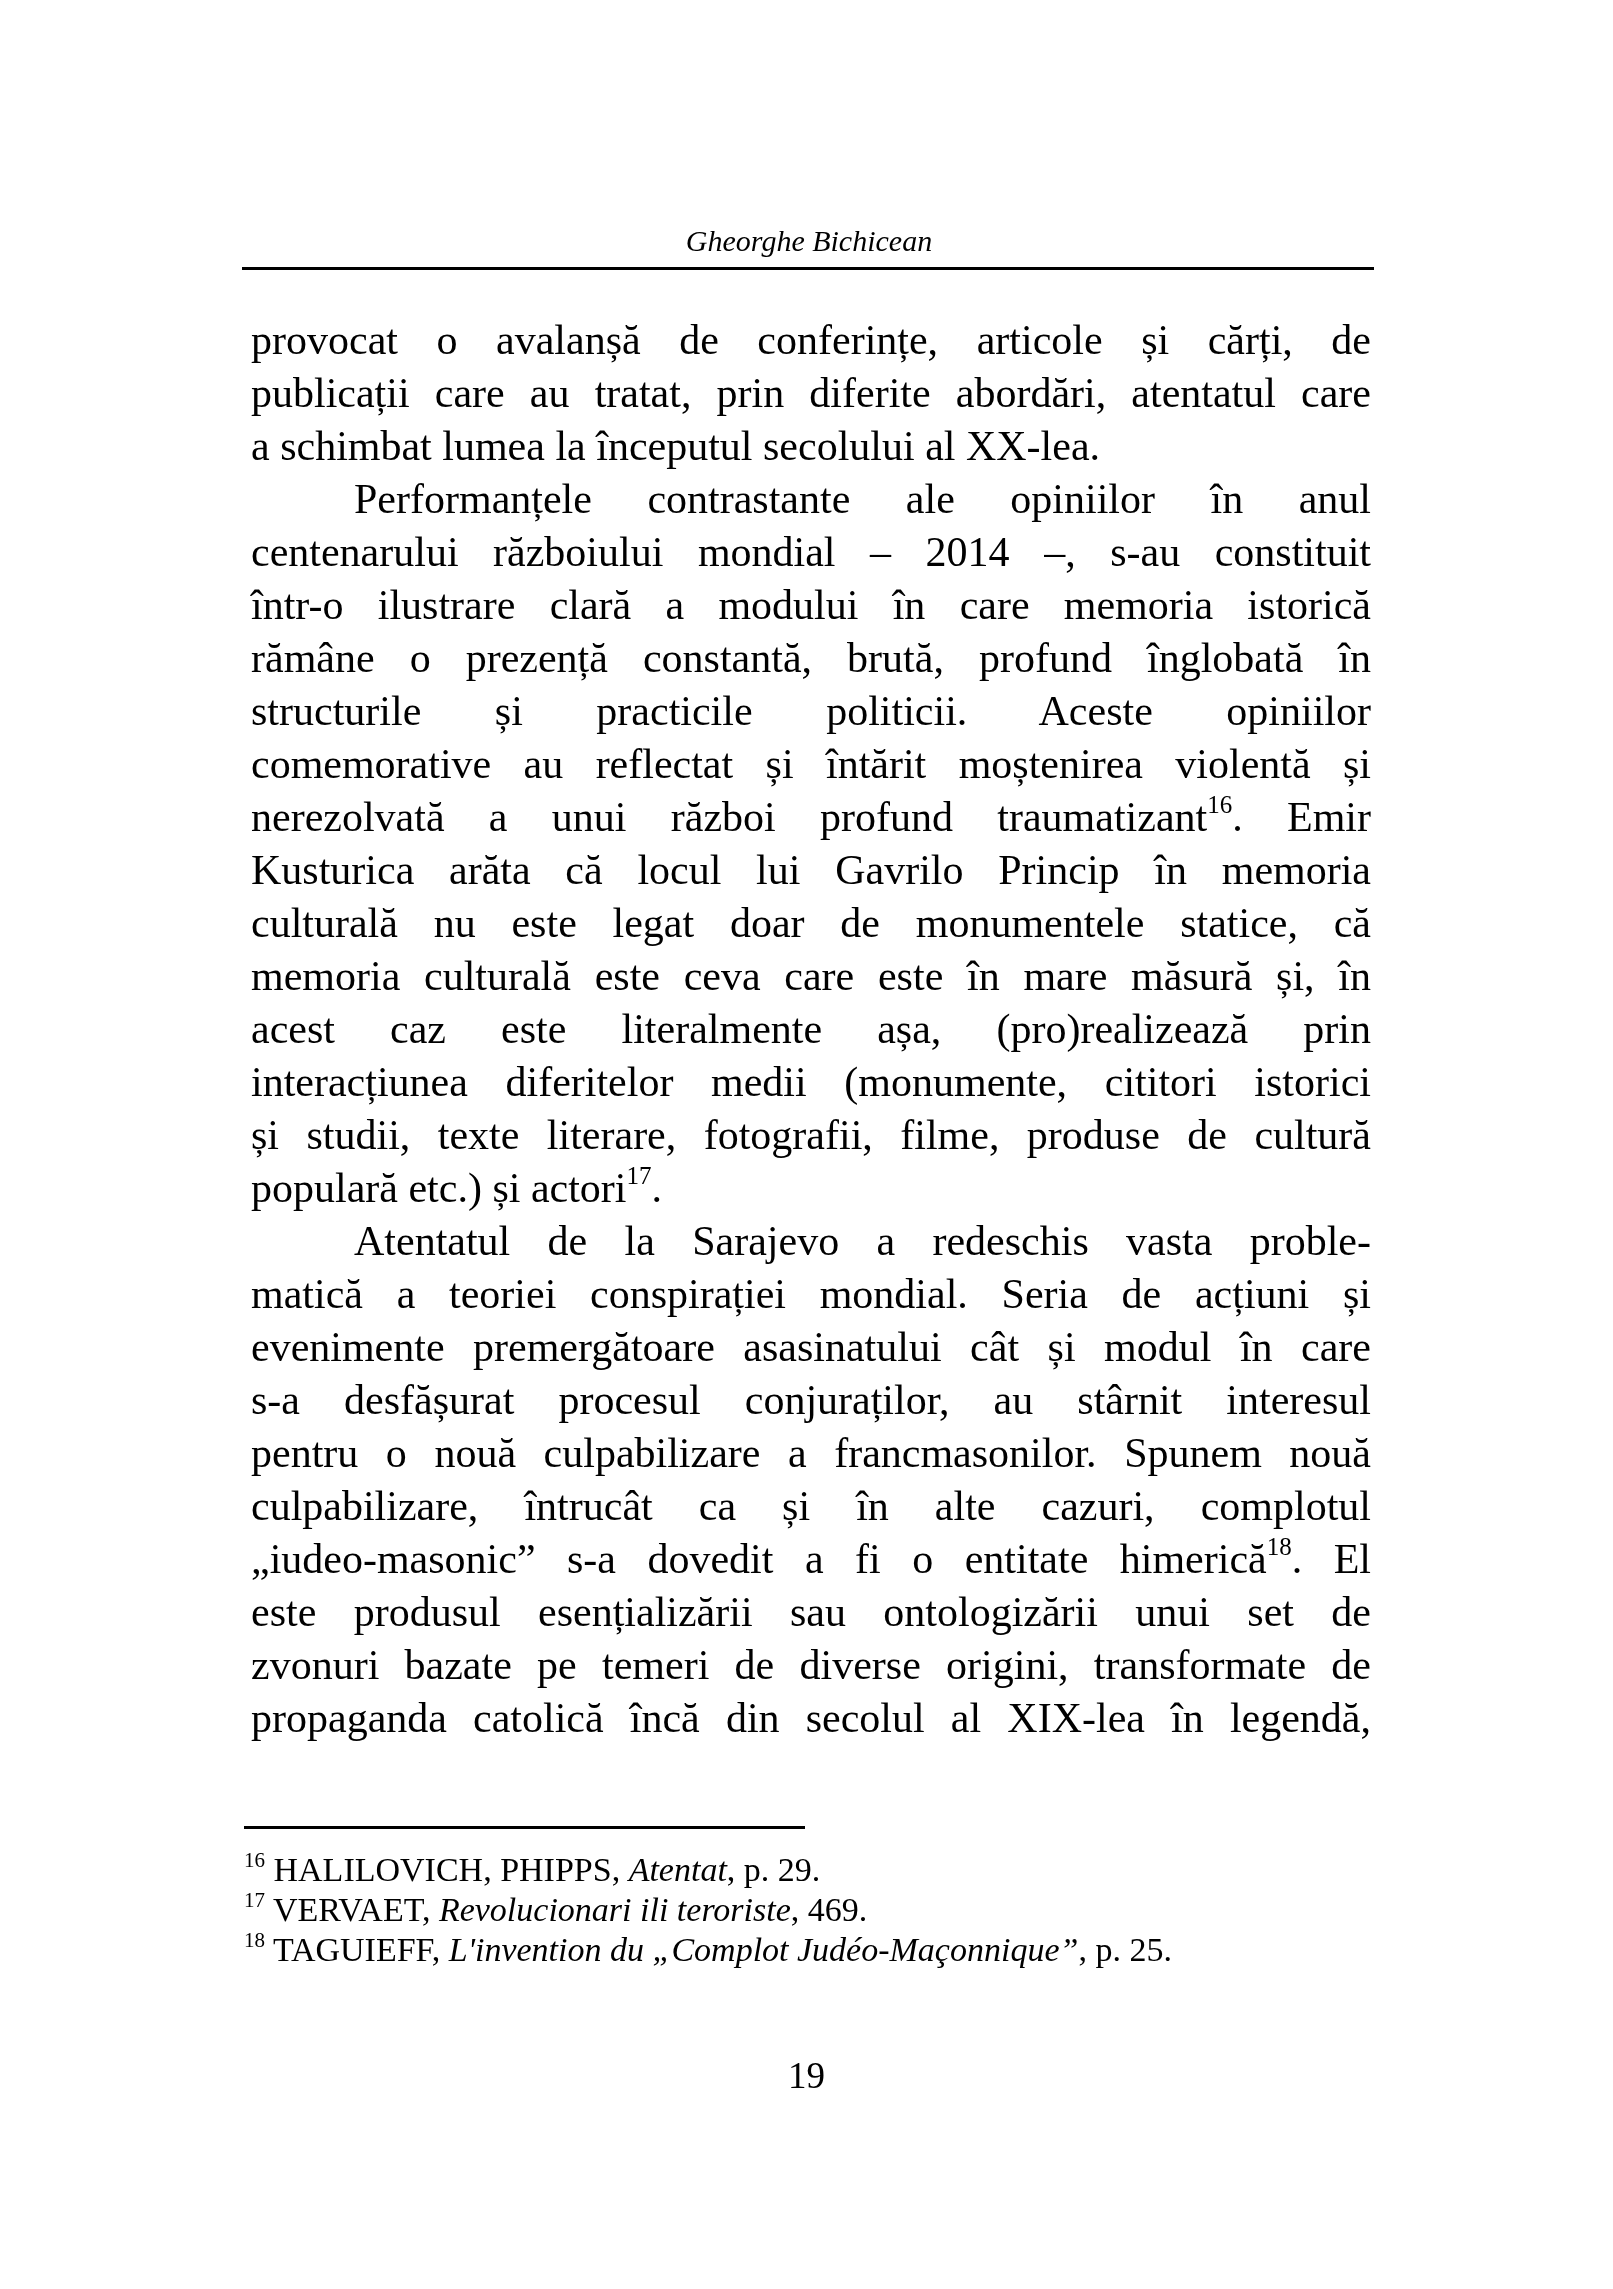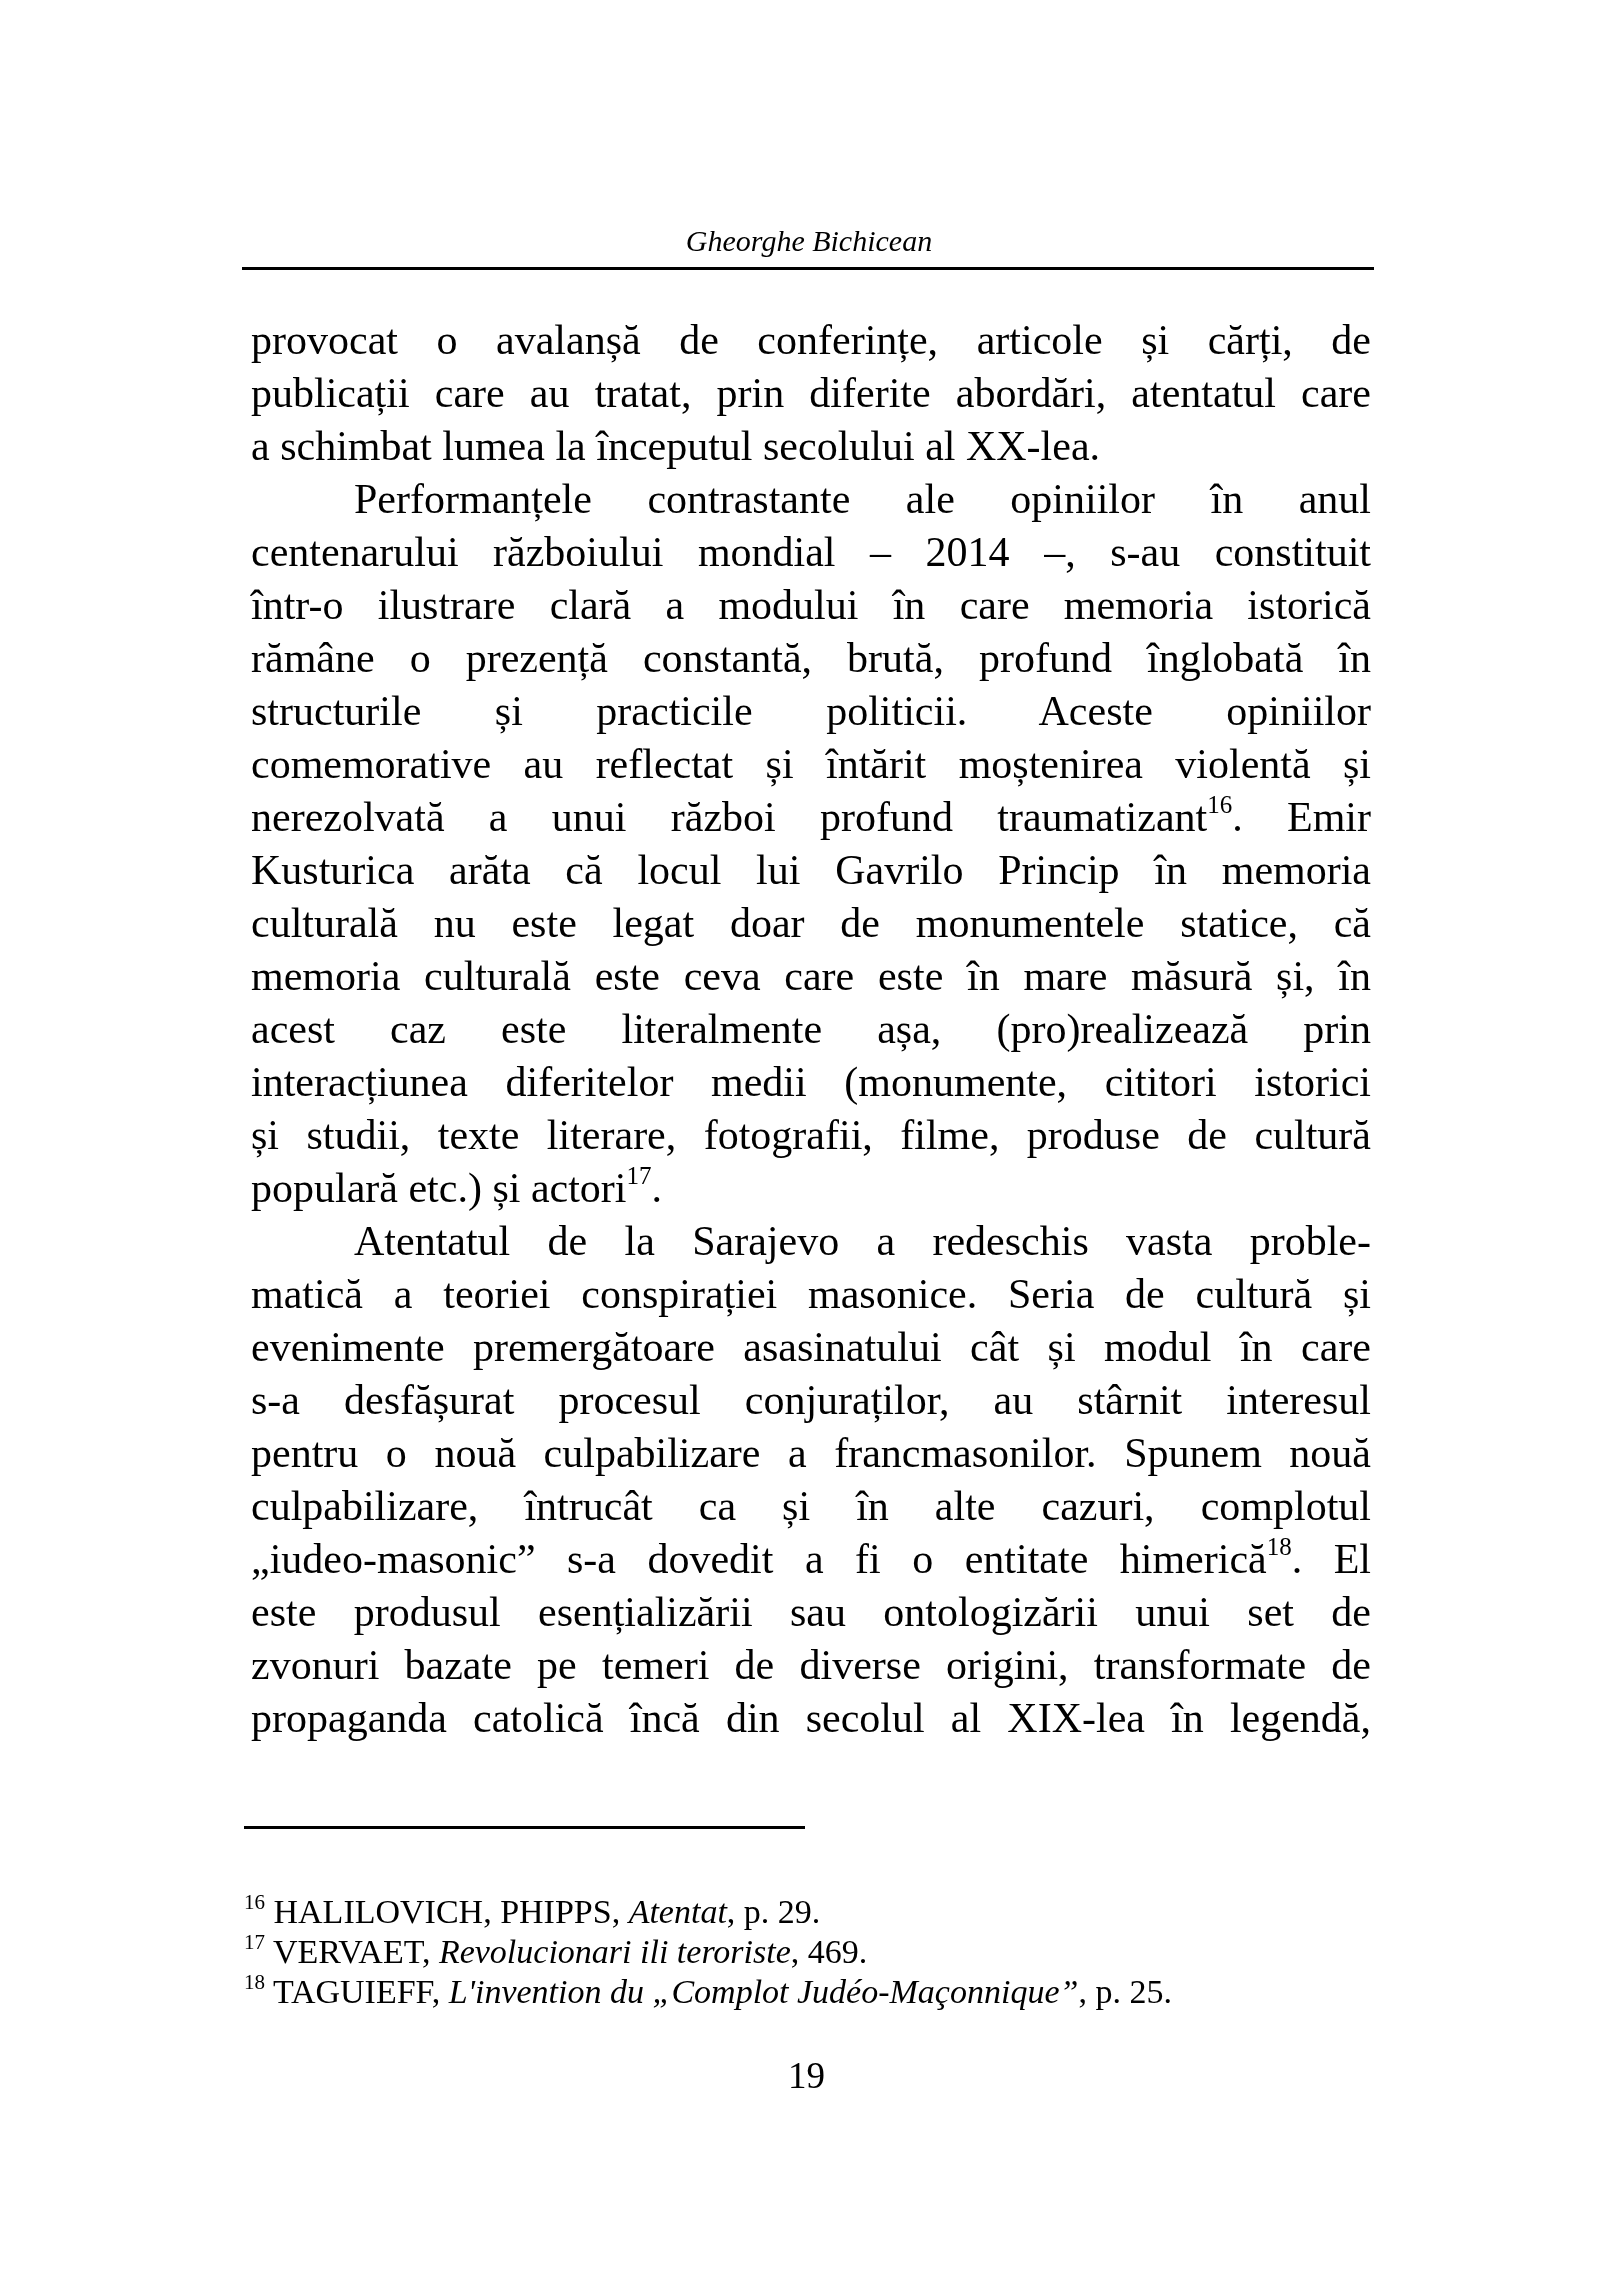--- a/index.html
+++ b/index.html
@@ -8,21 +8,21 @@
     .header { position: absolute; left: 246px; top: 220px; width: 1126px; text-align: center;
               font-style: italic; font-size: 30px; line-height: 41px; }
     .header-rule { position: absolute; left: 242px; top: 267px; width: 1132px; height: 2.8px; background: #000; }
     .body-text { position: absolute; left: 251px; top: 314px; width: 1120px; }
     .line { font-size: 42px; line-height: 53px; height: 53px; white-space: nowrap;
             text-align: justify; text-align-last: justify; }
     .line.last { text-align-last: left; }
     .line.indent { padding-left: 103px; }
     sup { font-size: 25px; line-height: 0; vertical-align: 18.5px; }
     .fn-rule { position: absolute; left: 244px; top: 1826px; width: 561px; height: 2.8px; background: #000; }
-    .footnotes { position: absolute; left: 244px; top: 1850px; width: 1126px; margin-top: 42px; }
+    .footnotes { position: absolute; left: 244px; top: 1850px; width: 1126px; }
     .fn { font-size: 34px; line-height: 40px; white-space: nowrap; }
     .fn sup { font-size: 21px; vertical-align: 14px; }
     .fn i { font-style: italic; }
     .page-number { position: absolute; left: 0; top: 2026px; width: 1613px; text-align: center;
                    font-size: 37px; line-height: 44px; margin-top: 28px; }
   </style>
 </head>
 <body>
 
 <div class="header">Gheorghe Bichicean</div>
@@ -40,21 +40,21 @@
   <div class="line">comemorative au reflectat și întărit moștenirea violentă și</div>
   <div class="line"><span>nerezolvată a unui război profund traumatizant</span><sup>16</sup><span>. Emir</span></div>
   <div class="line">Kusturica arăta că locul lui Gavrilo Princip în memoria</div>
   <div class="line">culturală nu este legat doar de monumentele statice, că</div>
   <div class="line">memoria culturală este ceva care este în mare măsură și, în</div>
   <div class="line">acest caz este literalmente așa, (pro)realizează prin</div>
   <div class="line">interacțiunea diferitelor medii (monumente, cititori istorici</div>
   <div class="line">și studii, texte literare, fotografii, filme, produse de cultură</div>
   <div class="line last"><span>populară etc.) și actori</span><sup>17</sup><span>.</span></div>
   <div class="line indent">Atentatul de la Sarajevo a redeschis vasta proble-</div>
-  <div class="line">matică a teoriei conspirației masonice. Seria de cultură și</div>
+  <div class="line">matică a teoriei conspirației mondial. Seria de acțiuni și</div>
   <div class="line">evenimente premergătoare asasinatului cât și modul în care</div>
   <div class="line">s-a desfășurat procesul conjuraților, au stârnit interesul</div>
   <div class="line">pentru o nouă culpabilizare a francmasonilor. Spunem nouă</div>
   <div class="line">culpabilizare, întrucât ca și în alte cazuri, complotul</div>
   <div class="line"><span>„iudeo-masonic” s-a dovedit a fi o entitate himerică</span><sup>18</sup><span>. El</span></div>
   <div class="line">este produsul esențializării sau ontologizării unui set de</div>
   <div class="line">zvonuri bazate pe temeri de diverse origini, transformate de</div>
   <div class="line">propaganda catolică încă din secolul al XIX-lea în legendă,</div>
 </div>
 

